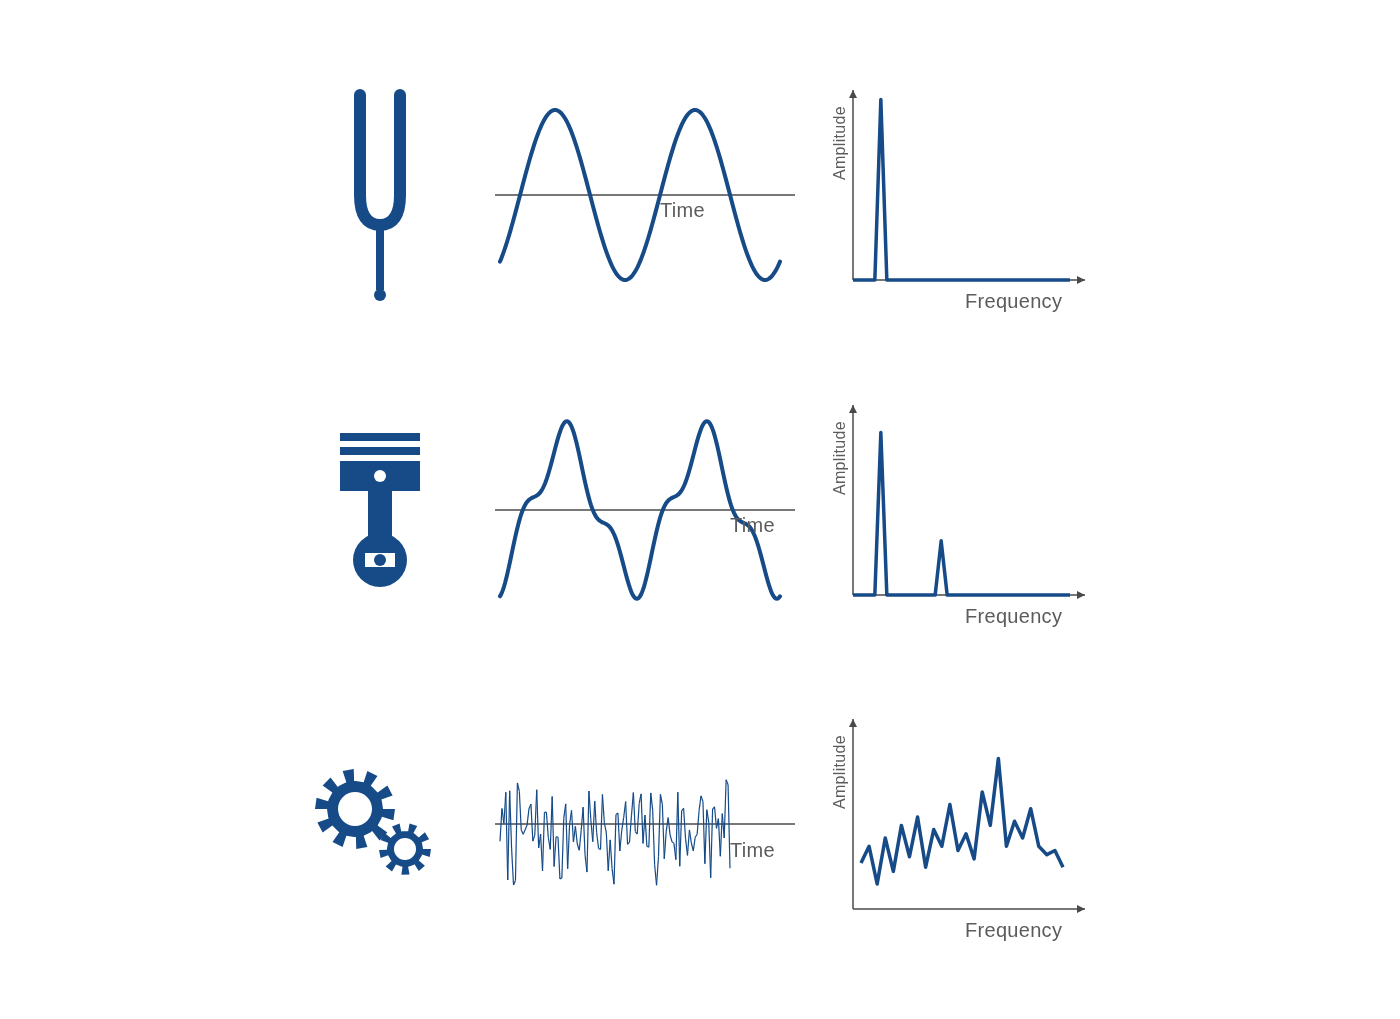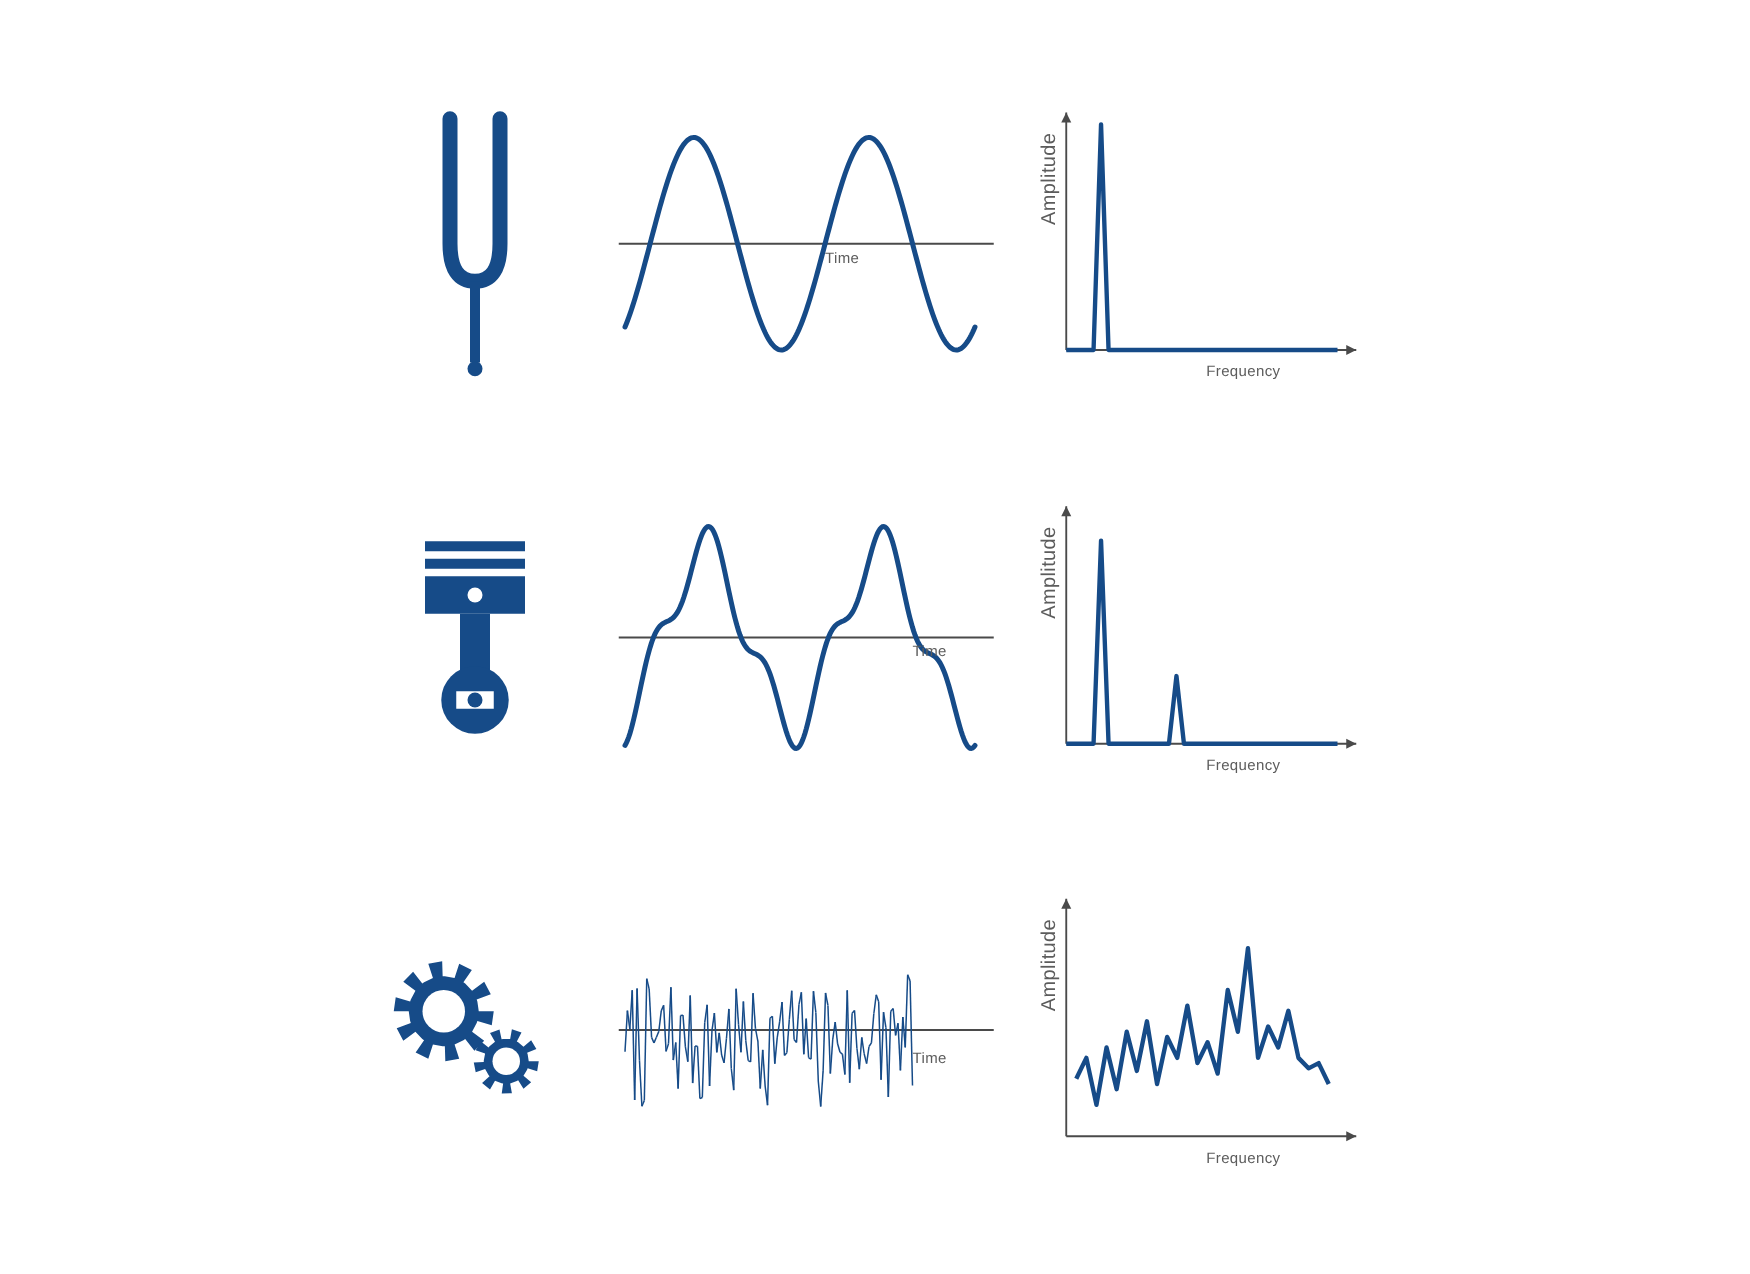--- a/index.html
+++ b/index.html
@@ -1,21 +1,21 @@
 <!DOCTYPE html>
 <html><head>
 <meta charset="utf-8">
 <style>
   body{margin:0;background:#fff;font-family:Helvetica,Arial,sans-serif;color:#5c5c5c}
   .canvas{width:1400px;height:1019px;margin:0 auto;position:relative;padding:80px 220px;box-sizing:border-box;display:flex;flex-direction:column;justify-content:space-between}
   .row{display:grid;grid-template-columns:150px 300px 260px;gap:40px;align-items:center;justify-content:center}
   .icon-cell{display:flex;justify-content:center;align-items:center;height:200px}
   .time-cell{position:relative;width:300px;height:200px}
   .spec-cell{position:relative;width:260px;height:230px}
-  .axis-label-x{position:absolute;font-size:12px;color:#5c5c5c;letter-spacing:.3px}
+  .axis-label-x{position:absolute;font-size:20px;color:#5c5c5c;letter-spacing:.3px}
   .axis-label-y{position:absolute;font-size:16px;color:#5c5c5c;transform:rotate(-90deg);transform-origin:left top;letter-spacing:.3px}
   svg{overflow:visible}
 </style>
 </head>
 <body>
 
 <div class="canvas">
 
   <div class="row">
     <div class="icon-cell">

